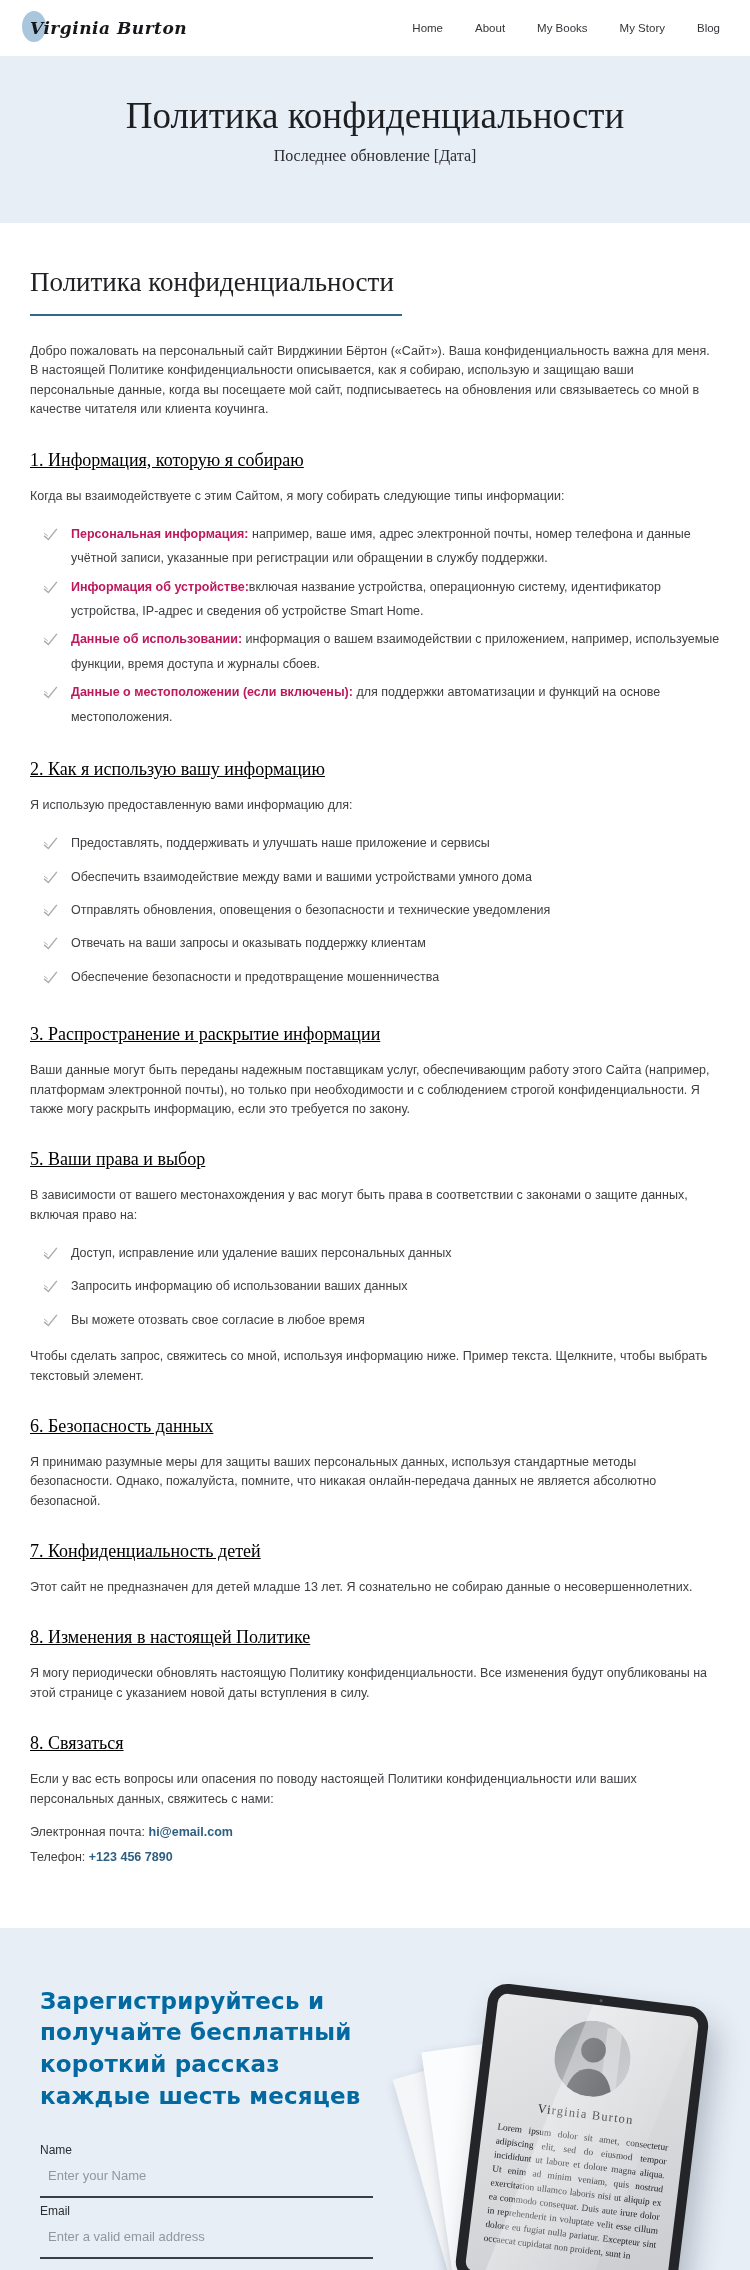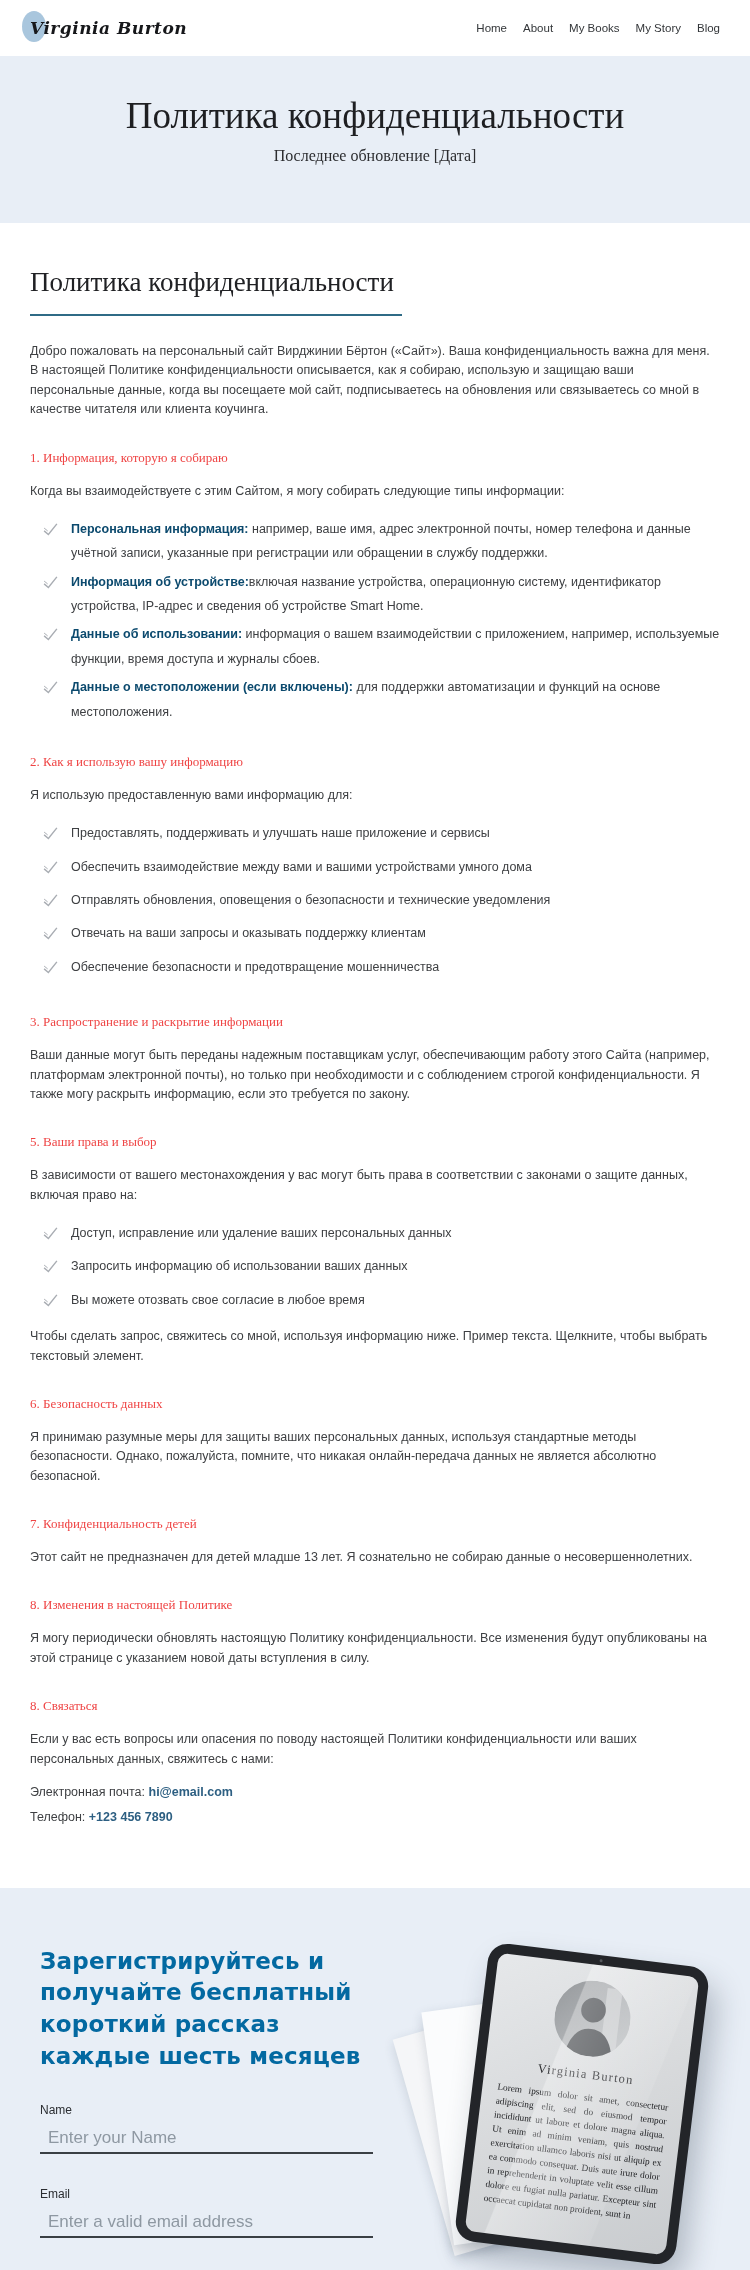--- a/index.html
+++ b/index.html
@@ -22,21 +22,21 @@
     position:absolute; left:-8px; top:-7px;
     width:24px; height:31px; border-radius:50%;
     background:#a9c6dd;
   }
   .logo .logo-text {
     position:relative;
     font-family:"DejaVu Serif", serif;
     font-style:italic; font-weight:700;
     font-size:17px; color:#16171a; letter-spacing:0.5px;
   }
-  .main-nav { display:flex; gap:16px; }
+  .main-nav { display:flex; gap:32px; }
   .main-nav a {
     font-size:11.5px; color:#333639; text-decoration:none;
   }
 
   
   .hero {
     background:#e8eef6; text-align:center;
     padding:38px 20px 58px;
   }
   .hero h1 {
@@ -58,29 +58,29 @@
   .title-rule {
     width:372px; height:0;
     border-bottom:2px solid #2f6b86;
     margin:16px 0 26px;
   }
   .article p { margin:0 0 14px; font-size:12.5px; line-height:1.55; }
   .section { margin-top:30px; }
   .section h3 {
     margin:0 0 16px;
     font-family:"Liberation Serif", serif;
-    font-weight:400; font-size:13px; color:#ef4444;
+    font-weight:400; font-size:18px; color:#000000;text-decoration:underline;
   }
   ul.checks { list-style:none; margin:16px 0 10px; padding:0 0 0 12px; }
   ul.checks li {
     display:flex; align-items:flex-start; gap:12px;
     font-size:12.5px; line-height:1.95; margin-bottom:4px;
   }
   ul.checks .check-icon { flex:0 0 17px; margin-top:4px; }
-  ul.checks b, .note b { color:#0c4a6e; }
+  ul.checks b, .note b { color:#be185d; }
   .note { margin-top:4px; }
   .contact-line { margin-bottom:6px !important; }
   .contact-value { font-weight:bold; color:#2d5f82; text-decoration:none; }
 
   
   .newsletter {
     background:#e8eef6;
     display:flex; gap:30px;
     padding:58px 40px 48px;
   }
@@ -89,22 +89,22 @@
     margin:0 0 30px;
     font-family:"DejaVu Sans", sans-serif;
     font-weight:800; font-size:23px; line-height:1.38;
     color:#0369a1; letter-spacing:0.2px;
   }
   .nl-form label { display:block; font-size:12px; color:#2a2d31; margin-bottom:2px; }
   .nl-form input {
     display:block; width:100%;
     background:transparent; border:none;
     border-bottom:2px solid #3a3f44;
-    padding:9px 8px 4px; margin-bottom:33px;
-    font-size:17px; color:#2f3235; outline:none;
+    padding:9px 8px 13px; margin-bottom:6px;
+    font-size:13px; color:#2f3235; outline:none;
     font-family:"Liberation Sans", sans-serif;
   }
   .nl-form input::placeholder { color:#8e98a2; }
 
   
   .nl-right { flex:1; position:relative; min-height:330px; }
   .paper { position:absolute; background:#f5f6f8; box-shadow:0 4px 12px rgba(40,55,75,0.18); }
   .paper-1 { width:140px; height:225px; left:18px; top:70px; transform:rotate(-16deg); }
   .paper-2 { width:150px; height:235px; left:34px; top:55px; transform:rotate(-8deg); background:#fbfcfd; }
   .tablet {

